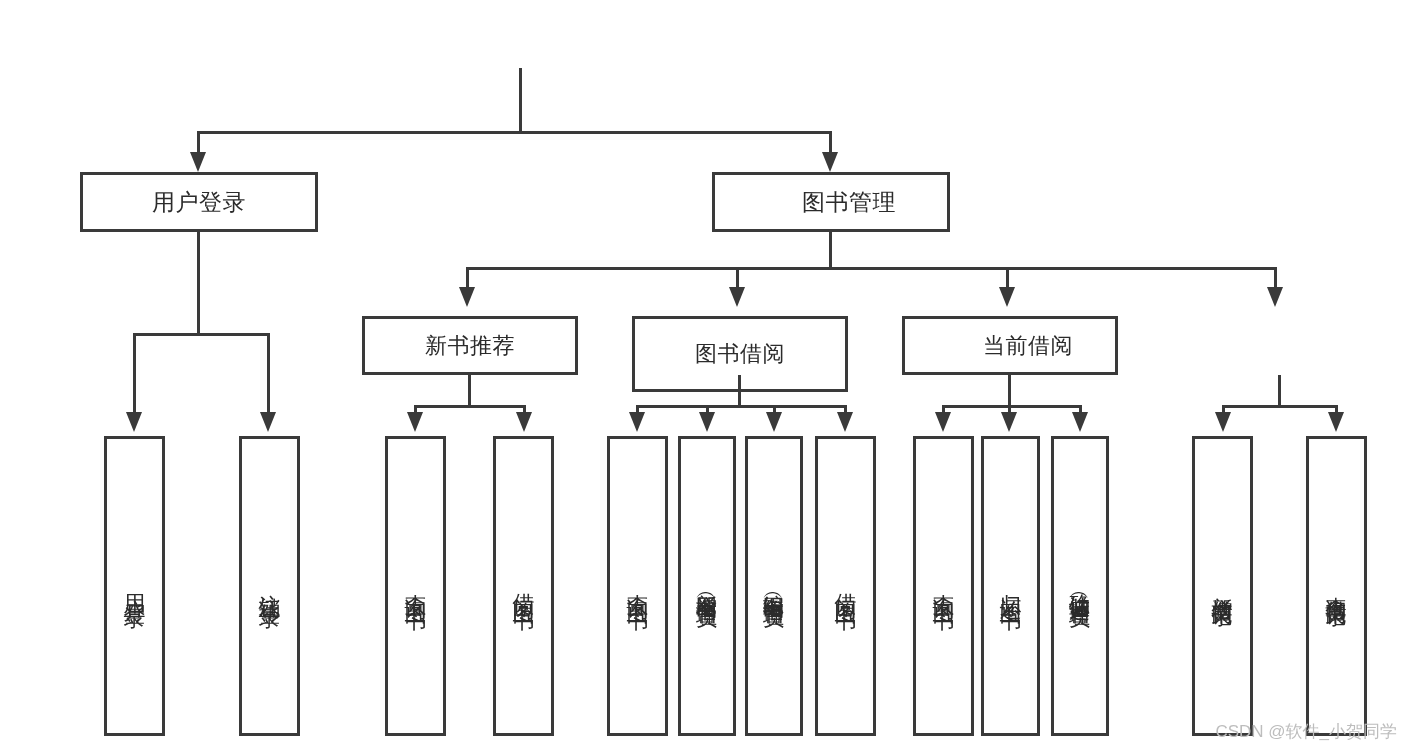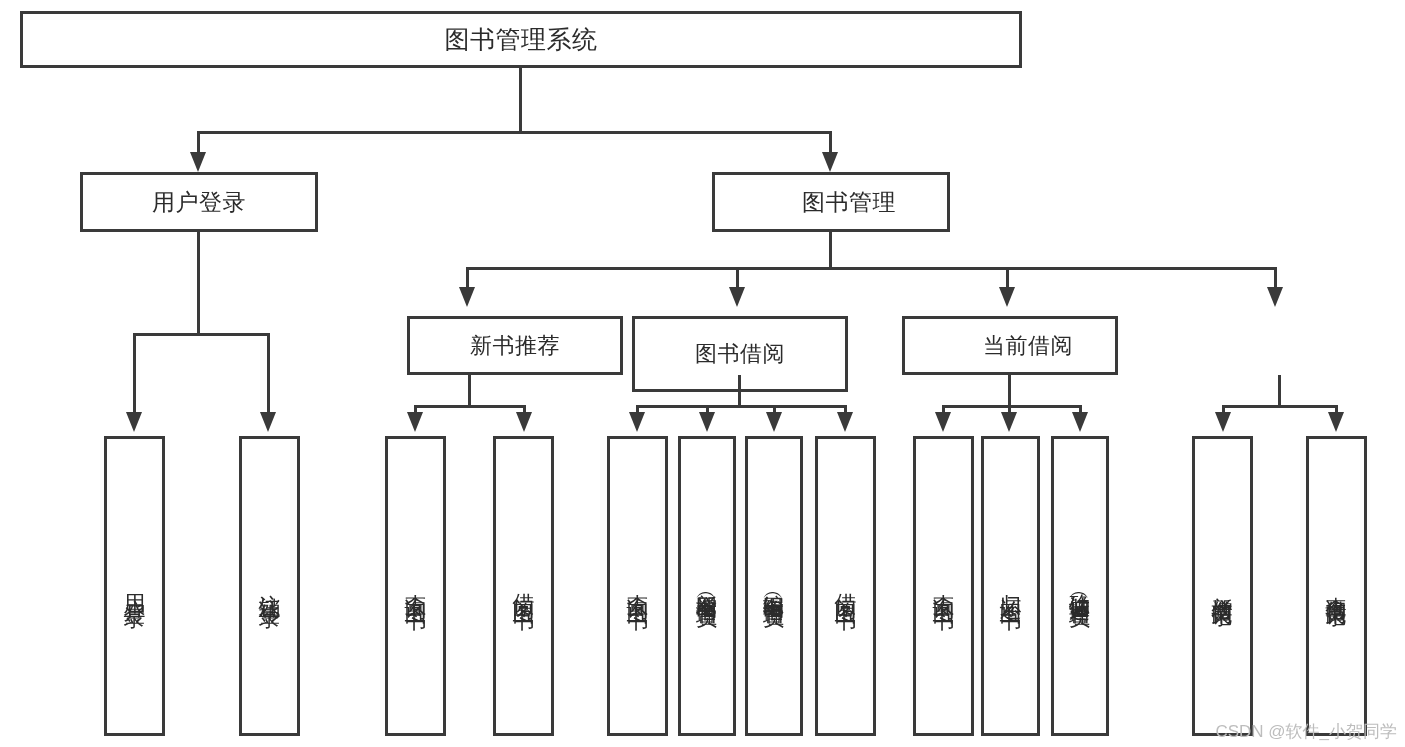--- a/index.html
+++ b/index.html
@@ -89,21 +89,20 @@
     color: #bdbdbd;
     white-space: nowrap;
     pointer-events: none;
   }
 </style>
 </head>
 <body>
 
 <div id="canvas">
 
-  <div class="node root" style="left:20px; top:11px; width:1002px; height:57px;">图书管理系统</div>
 
   <div class="vline" style="left:519px; top:68px; height:65px;"></div>
   <div class="hline" style="left:197px; top:131px; width:633px;"></div>
   <div class="vline" style="left:197px; top:131px; height:25px;"></div>
   <div class="arrow" style="left:190px; top:152px;"></div>
   <div class="vline" style="left:829px; top:131px; height:25px;"></div>
   <div class="arrow" style="left:822px; top:152px;"></div>
 
   <div class="node level1" style="left:80px; top:172px; width:238px; height:60px;">用户登录</div>
 
@@ -120,21 +119,21 @@
   <div class="hline" style="left:466px; top:267px; width:811px;"></div>
   <div class="vline" style="left:466px; top:267px; height:23px;"></div>
   <div class="arrow" style="left:459px; top:287px;"></div>
   <div class="vline" style="left:736px; top:267px; height:23px;"></div>
   <div class="arrow" style="left:729px; top:287px;"></div>
   <div class="vline" style="left:1006px; top:267px; height:23px;"></div>
   <div class="arrow" style="left:999px; top:287px;"></div>
   <div class="vline" style="left:1274px; top:267px; height:23px;"></div>
   <div class="arrow" style="left:1267px; top:287px;"></div>
 
-  <div class="node level2" style="left:362px; top:316px; width:216px; height:59px;margin-left:45px;">新书推荐</div>
+  <div class="node level2" style="left:362px; top:316px; width:216px; height:59px;">新书推荐</div>
 
   <div class="node level2" style="left:632px; top:316px; width:216px; height:76px;">图书借阅</div>
 
   <div class="node level2" style="left:902px; top:316px; width:216px; height:59px;padding-left:36px;">当前借阅</div>
 
 
   <div class="vline" style="left:468px; top:375px; height:33px;"></div>
   <div class="hline" style="left:414px; top:405px; width:112px;"></div>
   <div class="vline" style="left:414px; top:405px; height:11px;"></div>
   <div class="arrow" style="left:407px; top:412px;"></div>

